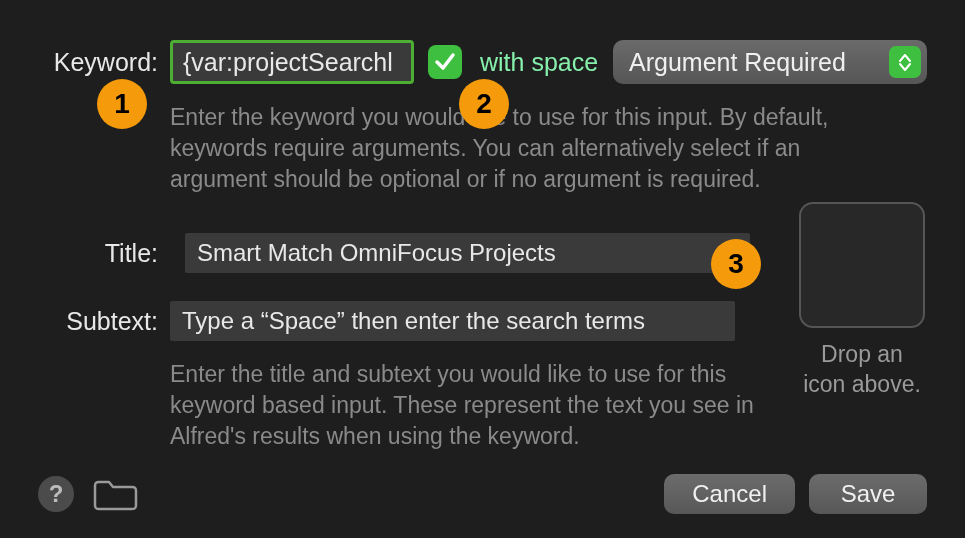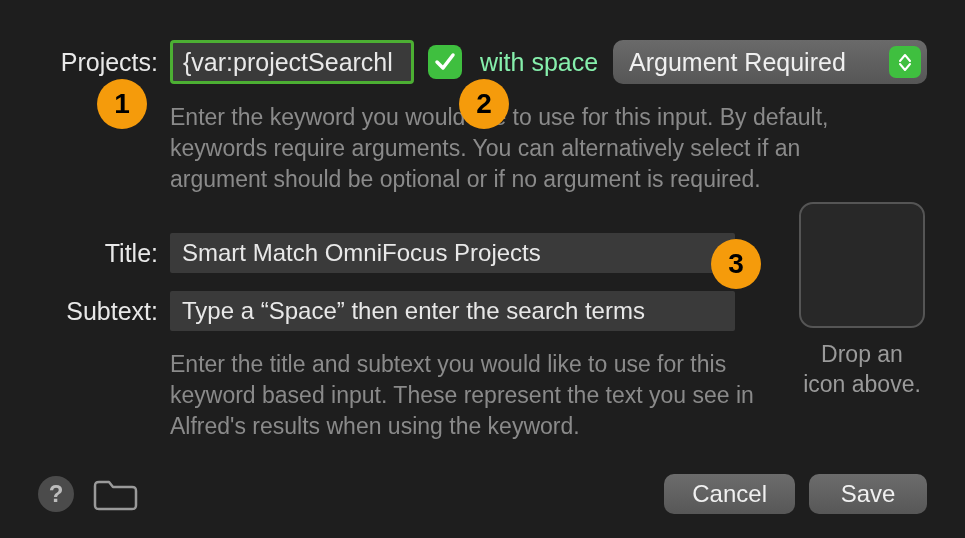--- a/index.html
+++ b/index.html
@@ -120,25 +120,25 @@
       color: #8a8a8a;
       font-size: 23px;
       line-height: 1.35;
       margin-left: 132px;
       margin-top: 18px;
       max-width: 700px;
     }
 
     .title-row {
       margin-top: 38px;
-      gap: 12px;
+      gap: 27px;
     }
 
     .subtext-row {
-      margin-top: 18px;
+      margin-top: 28px;
       gap: 12px;
     }
 
     .text-input {
       flex: 1;
       height: 40px;
       background: #3a3a3a;
       border: none;
       color: #e8e8e8;
       font-size: 24px;
@@ -253,21 +253,21 @@
     .badge-1 { left: 97px;  top: 79px; }
     .badge-2 { left: 459px; top: 79px; }
     .badge-3 { left: 711px; top: 239px; }
   </style>
 </head>
 <body>
 
 <div class="content">
 
   <div class="row keyword-row">
-    <div class="label label-keyword">Projects:</div>
+    <div class="label label-keyword">Keyword:</div>
     <input class="keyword-input" type="text" value="{var:projectSearchl" style="">
     <span class="checkbox-wrap">
       <svg viewBox="0 0 24 24">
         <path d="M4 12 L10 18 L20 5" stroke="#ffffff" stroke-width="3.5" fill="none" stroke-linecap="round" stroke-linejoin="round"></path>
       </svg>
     </span>
     <span class="with-space-text">with space</span>
     <div class="argument-select">
       <span>Argument Required</span>
       <span class="select-arrows">

